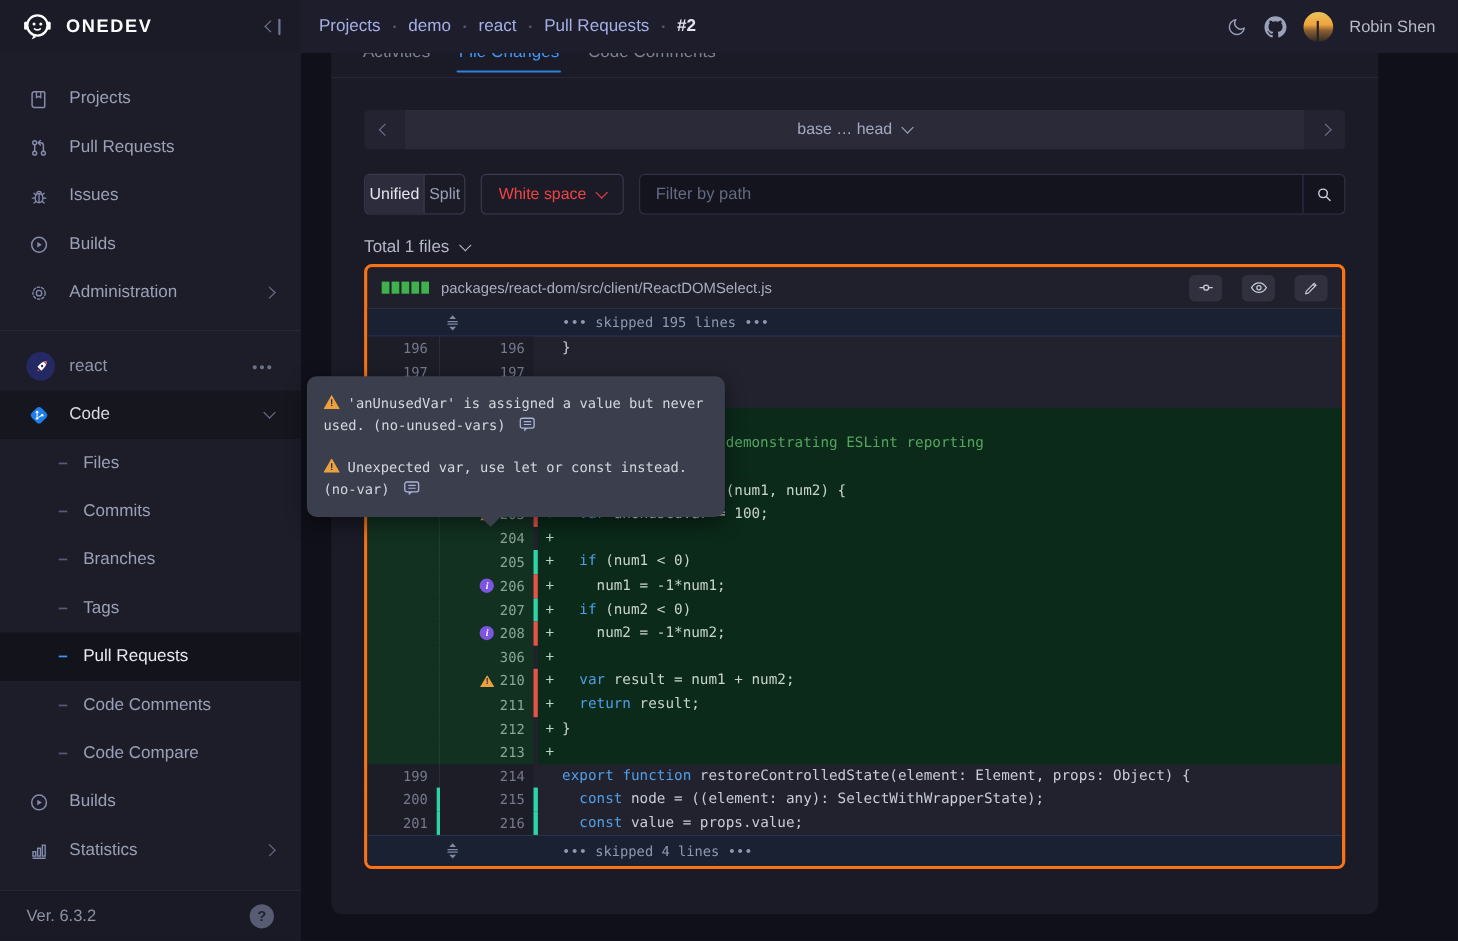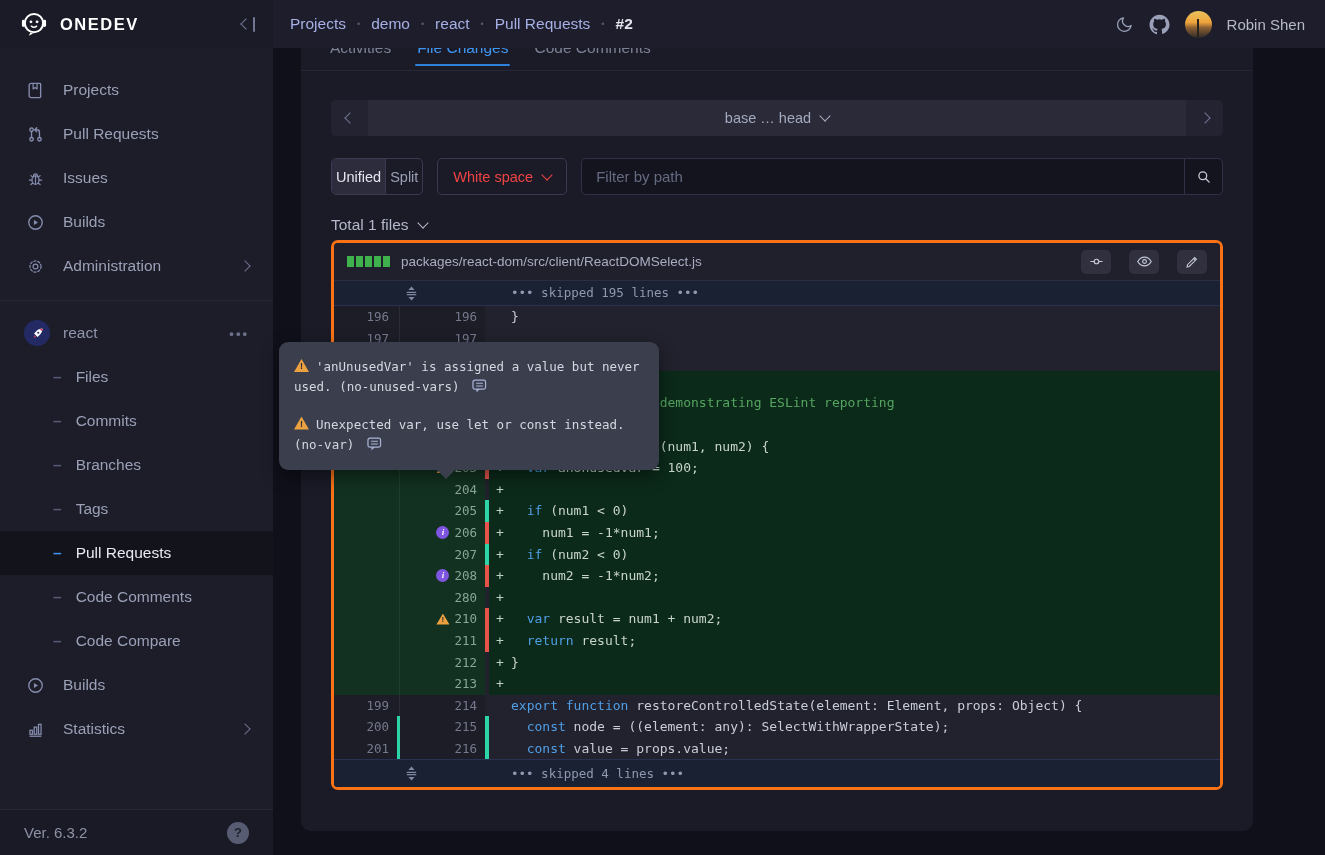--- a/index.html
+++ b/index.html
@@ -210,20 +210,35 @@
       <svg viewBox="0 0 24 24" width="15" height="15">
           <path d="M20 4c-4 0-7.5 1.8-10 4.3L6.5 11.8l5.7 5.7 3.5-3.5C18.2 11.5 20 8 20 4z" fill="#ffffff"></path>
           <path d="M20 4c-1.6 0-3.1.3-4.5.8l3.7 3.7C19.7 7.1 20 5.6 20 4z" fill="#e23b4e"></path>
           <circle cx="13.2" cy="10.8" r="1.7" fill="#232a63"></circle>
           <path d="M6 18.6l1.3-3.9 2.6 2.6z" fill="#e23b4e"></path>
         </svg>
     </span>
     <span class="lbl proj-lbl">react</span>
     <span class="more">•••</span>
   </div>
+  <div class="side-item code-row">
+    <span class="ic">
+      <svg viewBox="0 0 24 24" width="21" height="21">
+          <rect x="5" y="5" width="14" height="14" rx="3.5" transform="rotate(45 12 12)" fill="#1f7fe8"></rect>
+          <circle cx="10" cy="8.8" r="1.4" fill="#ffffff"></circle>
+          <circle cx="10" cy="15.2" r="1.4" fill="#ffffff"></circle>
+          <circle cx="15.2" cy="12" r="1.4" fill="#ffffff"></circle>
+          <path d="M10 10.2v3.4M11.3 14.2l2.5-1.4" stroke="#ffffff" stroke-width="1.1" fill="none"></path>
+        </svg>
+    </span>
+    <span class="lbl">Code</span>
+    <span class="side-chev">
+        <span class="cv"></span>
+      </span>
+  </div>
   <div id="side-sub">
       <div class="dash-item">
         <span class="dash">–</span>
         <span>Files</span>
       </div>
       <div class="dash-item">
         <span class="dash">–</span>
         <span>Commits</span>
       </div>
       <div class="dash-item">
@@ -472,21 +487,21 @@
             <div class="g-new">
               <span class="info-ic">i</span>
               <span>208</span>
             </div>
             <div class="bar red"></div>
             <div class="code"><span class="mark">+</span><span class="t">    num2 = -1*num2;</span></div>
           </div>
           <div class="drow add">
             <div class="g-old"></div>
             <div class="g-new">
-              <span>280</span>
+              <span>306</span>
             </div>
             <div class="bar"></div>
             <div class="code"><span class="mark">+</span></div>
           </div>
           <div class="drow add">
             <div class="g-old"></div>
             <div class="g-new">
               <span class="warn sm"></span>
               <span>210</span>
             </div>

